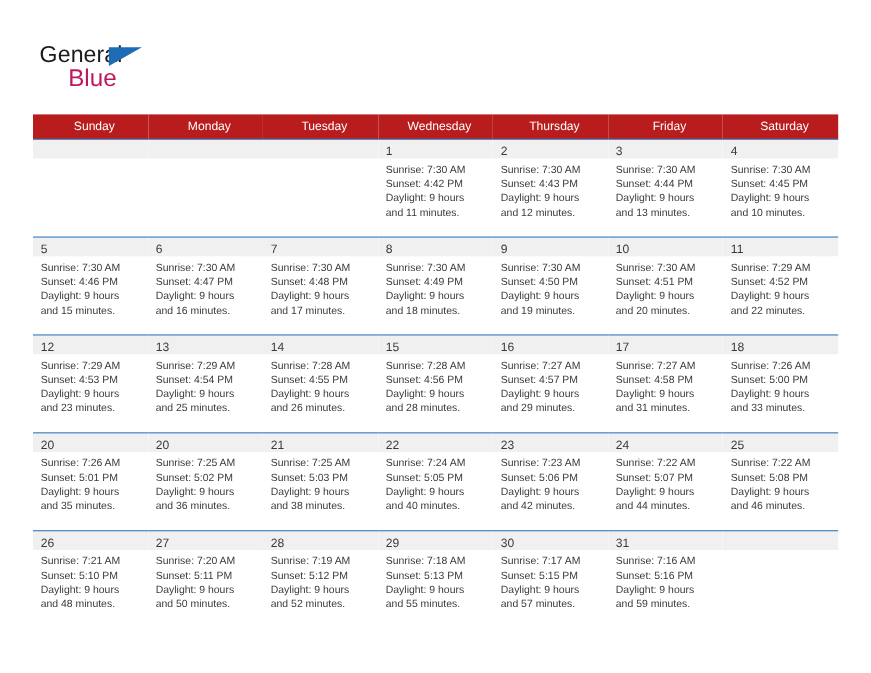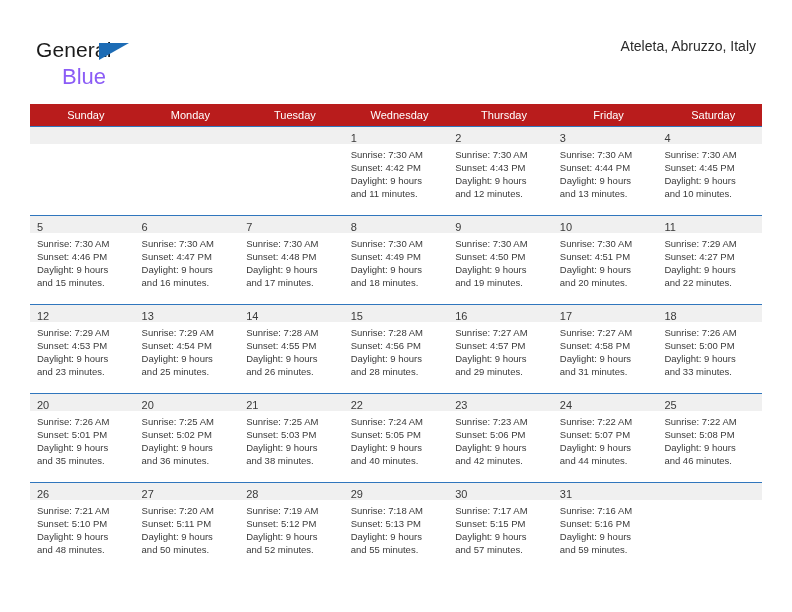--- a/index.html
+++ b/index.html
@@ -53,23 +53,22 @@
     width: 0;
     height: 0;
     border-left: 30px solid #1d6cb5;
     border-bottom: 17px solid transparent;
   }
   .logo-blue {
     position: absolute;
     left: 26px;
     top: 20px;
     font-size: 22px;
-    color: #8b5cf6;
+    color: #be185d;
     font-family: "Liberation Sans", sans-serif;
-    margin-top: 6px;
   }
 
   .title-block {
     position: absolute;
     right: 36px;
     top: 31px;
     text-align: right;
   }
   .cal-title {
     font-size: 27px;
@@ -153,21 +152,20 @@
 
   <div class="header">
 
     <div class="logo">
       <span class="logo-general">General</span>
       <span class="logo-triangle"></span>
       <span class="logo-blue">Blue</span>
     </div>
 
     <div class="title-block">
-      <div class="cal-subtitle">Ateleta, Abruzzo, Italy</div>
     </div>
 
   </div>
 
   <table class="calendar">
     <thead>
       <tr id="weekday-row">
           <th>Sunday</th>
           <th>Monday</th>
           <th>Tuesday</th>
@@ -307,21 +305,21 @@
                 <div class="cell-line">Daylight: 9 hours</div>
                 <div class="cell-line">and 20 minutes.</div>
               </div>
             </div>
           </td>
           <td>
             <div class="cell-inner">
               <div class="daynum-band"><span class="daynum">11</span></div>
               <div class="cell-body">
                 <div class="cell-line">Sunrise: 7:29 AM</div>
-                <div class="cell-line">Sunset: 4:27 PM</div>
+                <div class="cell-line">Sunset: 4:52 PM</div>
                 <div class="cell-line">Daylight: 9 hours</div>
                 <div class="cell-line">and 22 minutes.</div>
               </div>
             </div>
           </td>
         </tr>
         <tr class="week-row">
           <td>
             <div class="cell-inner">
               <div class="daynum-band"><span class="daynum">12</span></div>

